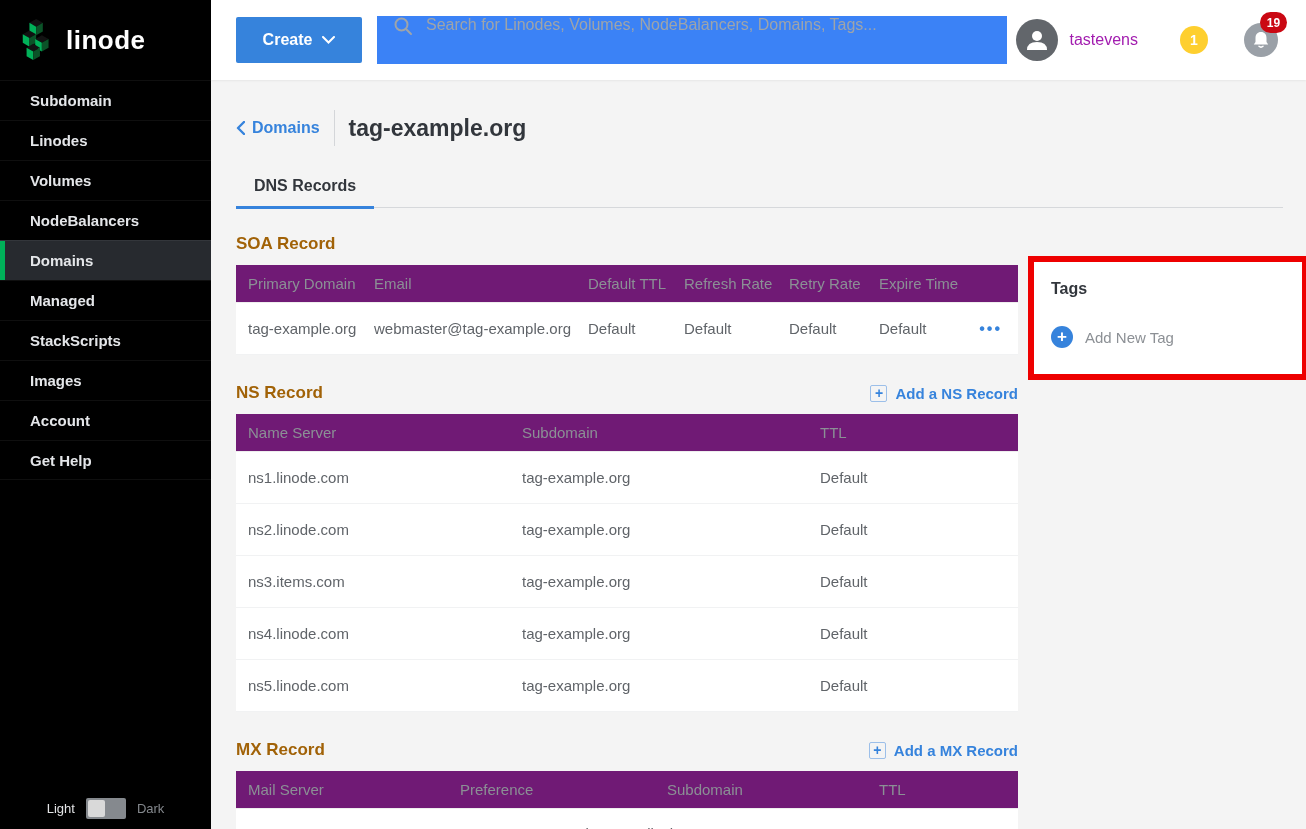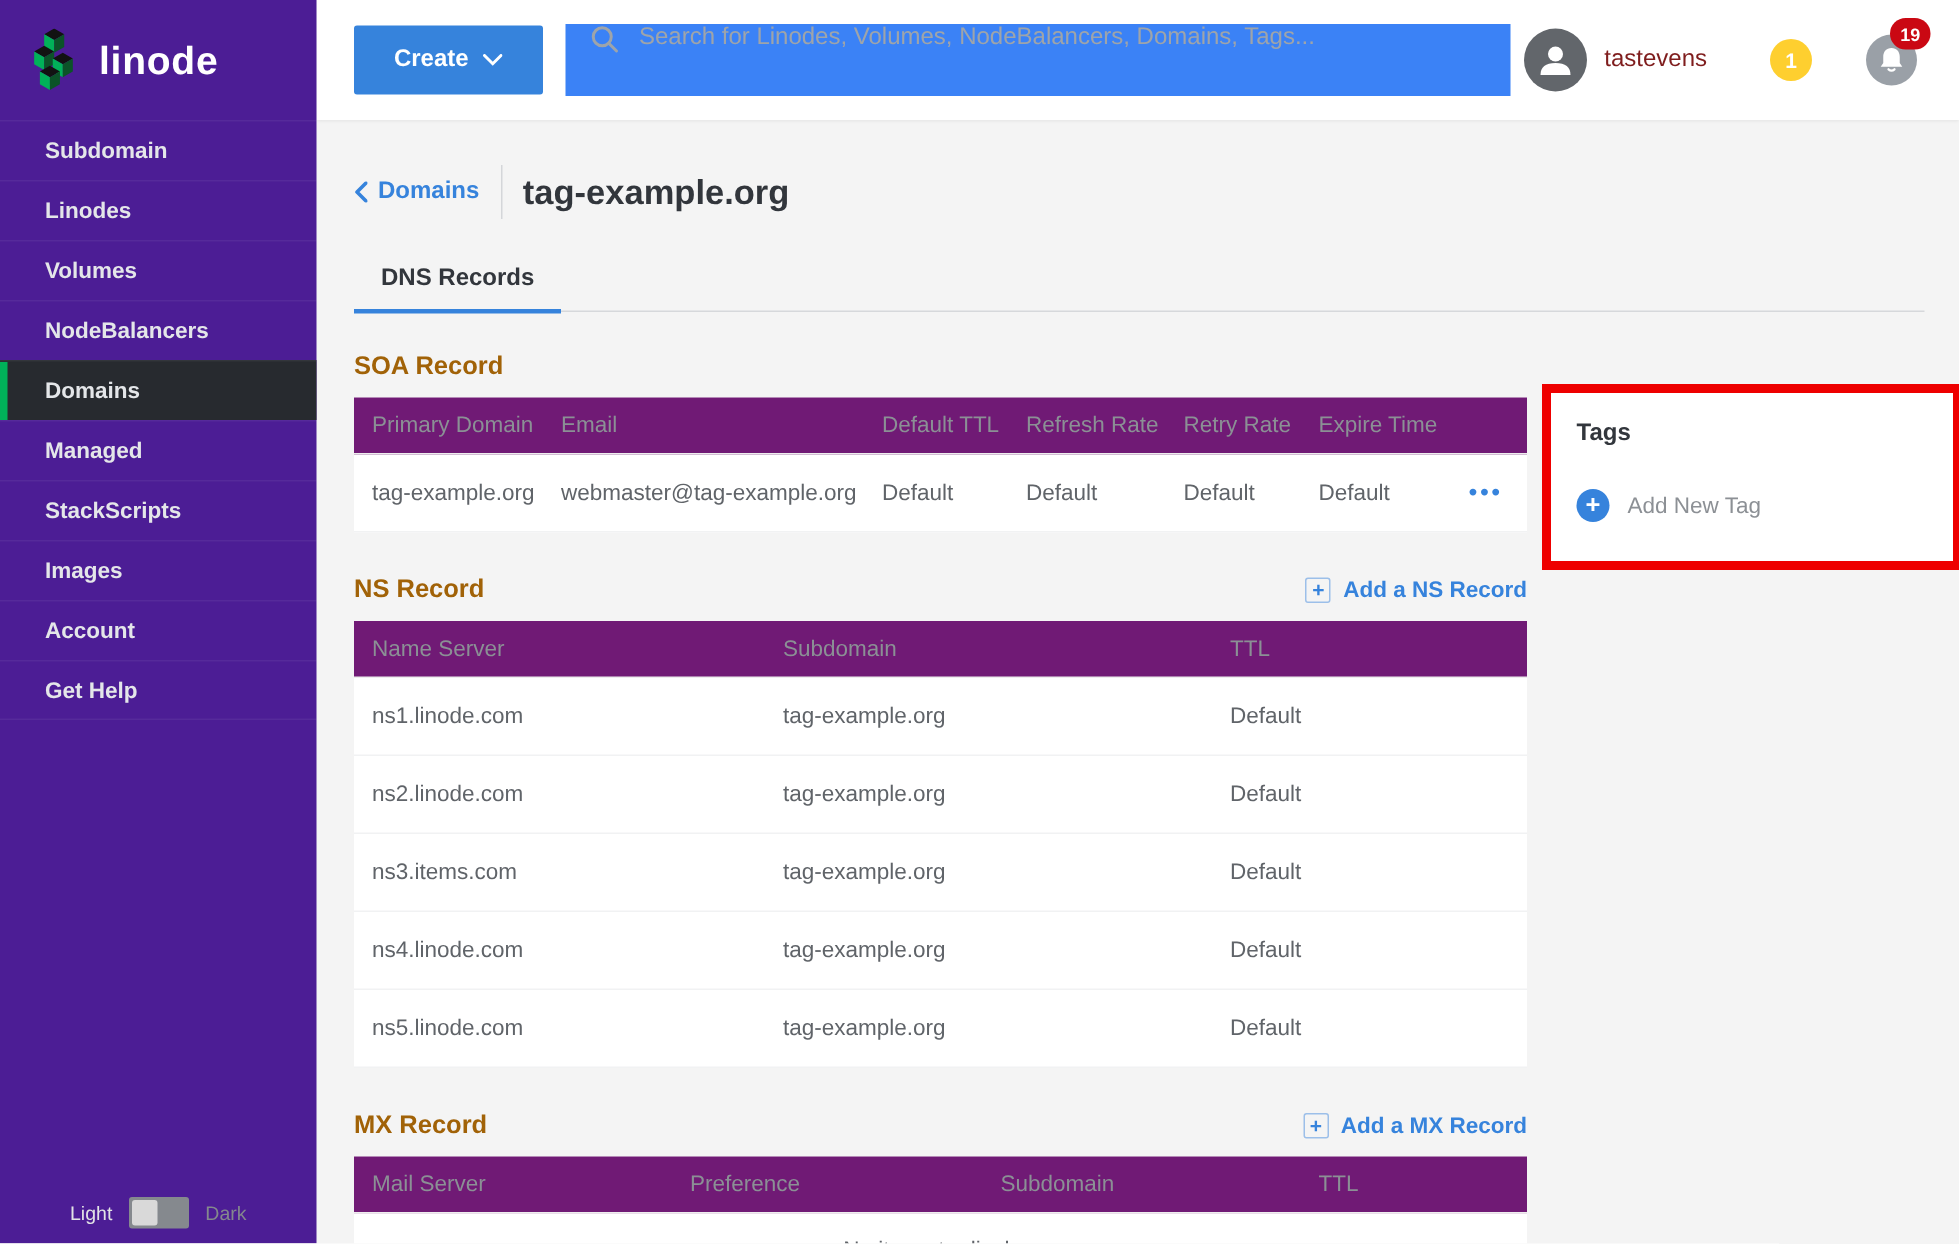--- a/index.html
+++ b/index.html
@@ -1,20 +1,20 @@
 <!DOCTYPE html>
 <html><head>
 <meta charset="utf-8">
 <style>
   * { margin:0; padding:0; box-sizing:border-box; }
   html,body { width:1306px; height:829px; font-family:"Liberation Sans", sans-serif; background:#fff; }
   .screen { position:relative; width:1306px; height:829px; overflow:hidden; background:#f4f4f4; }
 
   
-  .sidebar { position:absolute; left:0; top:0; width:211px; height:829px; background:#4c1d95; z-index:3; }
+  .sidebar { position:absolute; left:0; top:0; width:211px; height:829px; background:#000000; z-index:3; }
   .logo { height:80px; display:flex; align-items:center; padding-left:22px; gap:10px; }
   .logo-text { color:#fff; font-size:26px; font-weight:bold; letter-spacing:0.5px; }
   .nav-item { height:40px; display:flex; align-items:center; padding-left:30px;
               color:#e4e6e9; font-size:15px; font-weight:600; cursor:pointer;
               border-top:1px solid rgba(255,255,255,0.06); }
   .nav-item.active { background:#272a2f; box-shadow:inset 5px 0 0 #00b159; }
   .nav-item:last-of-type { border-bottom:1px solid rgba(255,255,255,0.06); }
   .theme-toggle { position:absolute; bottom:10px; left:0; width:211px; display:flex;
                   align-items:center; justify-content:center; gap:11px; }
   .toggle-light { color:#e2e3e5; font-size:13px; }
@@ -30,21 +30,21 @@
                 font-size:16px; font-weight:600; display:flex; align-items:center; justify-content:center;
                 gap:10px; cursor:pointer; font-family:inherit; }
   .search-box { flex:0 1 630px; height:48px; background:#3b82f6; margin-left:15px; display:flex;
                 align-items:flex-start; padding:0 16px; gap:13px; }
   .search-box input { flex:1; border:none; background:transparent; outline:none; font-size:16px;
                       color:#32363c; font-family:inherit; }
   .search-box input::placeholder { color:#9ea4aa; }
   .user-block { margin-left:auto; display:flex; align-items:center; gap:12px; cursor:pointer; }
   .avatar { width:42px; height:42px; border-radius:50%; background:#62666b; display:flex;
             align-items:center; justify-content:center; }
-  .username { font-size:16px; color:#7f1d1d; }
+  .username { font-size:16px; color:#a21caf; }
   .community-badge { margin-left:42px; width:28px; height:28px; border-radius:50%; background:#fecf2f;
                      color:#fff; font-size:14px; font-weight:bold; display:flex; align-items:center;
                      justify-content:center; cursor:pointer; }
   .bell-wrap { margin-left:36px; position:relative; width:34px; height:34px; cursor:pointer; }
   .bell-circle { width:34px; height:34px; border-radius:50%; background:#9aa0a7; display:flex;
                  align-items:center; justify-content:center; }
   .notif-badge { position:absolute; top:-11px; right:-9px; min-width:27px; height:21px; border-radius:11px;
                  background:#ca0813; color:#fff; font-size:12px; font-weight:bold; display:flex;
                  align-items:center; justify-content:center; padding:0 5px; }
 

